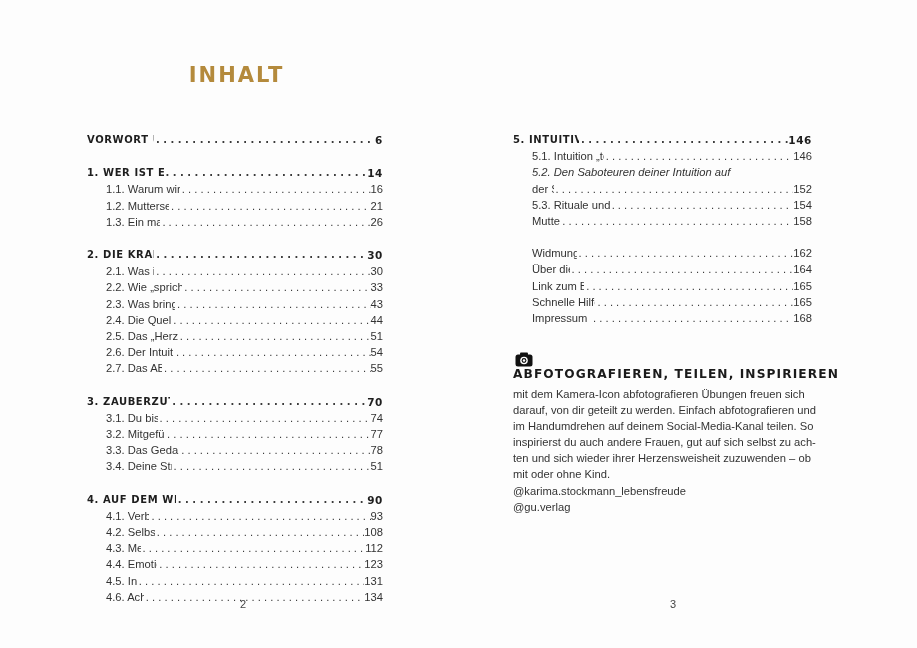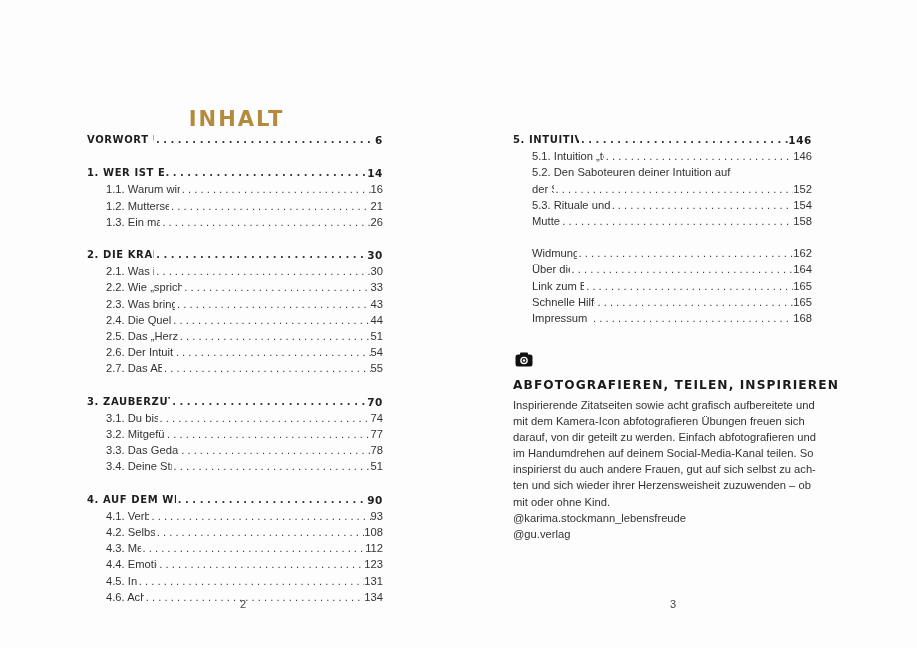--- a/index.html
+++ b/index.html
@@ -27,21 +27,20 @@
       position: absolute;
       left: 90px;
       top: 63px;
       width: 293px;
       text-align: center;
       font-family: "DejaVu Sans", sans-serif;
       font-weight: bold;
       font-size: 21px;
       letter-spacing: 2px;
       color: #b48a3c;
-      margin-top: 44px;
     }
 
     .toc {
       position: absolute;
       font-size: 11.2px;
       line-height: 16.2px;
     }
     .toc-left { left: 87px; top: 132px; width: 296px; }
     .toc-right { left: 55px; top: 132px; width: 299px; }
 
@@ -71,38 +70,38 @@
     .chapter {
       font-family: "DejaVu Sans", sans-serif;
       font-weight: bold;
       font-size: 10px;
       letter-spacing: 0.6px;
       color: #1e1e1e;
     }
     .chapter .p { font-size: 10.5px; }
     .sub { padding-left: 19px; color: #333; }
     .sub-nonum { padding-left: 19px; color: #333; }
-    .wrap-line { padding-left: 19px; color: #333; white-space: nowrap; }
+    .wrap-line { padding-left: 19px; color: #333; white-space: nowrap; font-style: italic; }
     .gap { height: 17px; }
     .gap-sm { height: 16px; }
 
     .share {
       position: absolute;
       left: 55px;
       top: 352px;
       width: 300px;
     }
     .camera-icon {
       width: 18px;
       height: 15px;
       position: relative;
       margin-left: 2px;
     }
     .share-title {
-      margin-top: 11px;
+      margin-top: 0;
       font-family: "DejaVu Sans", sans-serif;
       font-weight: bold;
       font-size: 12.2px;
       letter-spacing: 1.1px;
       color: #1a1a1a;
       white-space: nowrap;
     }
     .share-body {
       margin-top: 5px;
       font-size: 11.2px;
@@ -328,21 +327,20 @@
       <svg width="18" height="15" viewBox="0 0 18 15">
         <rect x="5" y="0.5" width="8" height="3" rx="1" fill="#111"></rect>
         <rect x="0.5" y="2.5" width="17" height="12" rx="2.5" fill="#111"></rect>
         <circle cx="9" cy="8.5" r="3.8" fill="#fff"></circle>
         <circle cx="9" cy="8.5" r="2.4" fill="#111"></circle>
         <circle cx="9" cy="8.5" r="1.2" fill="#fff"></circle>
       </svg>
     </div>
     <div class="share-title">ABFOTOGRAFIEREN, TEILEN, INSPIRIEREN</div>
     <div class="share-body">
-      <div>Inspirierende Zitatseiten sowie acht grafisch aufbereitete und</div>
       <div>mit dem Kamera-Icon abfotografieren Übungen freuen sich</div>
       <div>darauf, von dir geteilt zu werden. Einfach abfotografieren und</div>
       <div>im Handumdrehen auf deinem Social-Media-Kanal teilen. So</div>
       <div>inspirierst du auch andere Frauen, gut auf sich selbst zu ach-</div>
       <div>ten und sich wieder ihrer Herzensweisheit zuzuwenden – ob</div>
       <div>mit oder ohne Kind.</div>
       <div>@karima.stockmann_lebensfreude</div>
       <div>@gu.verlag</div>
     </div>
   </div>

